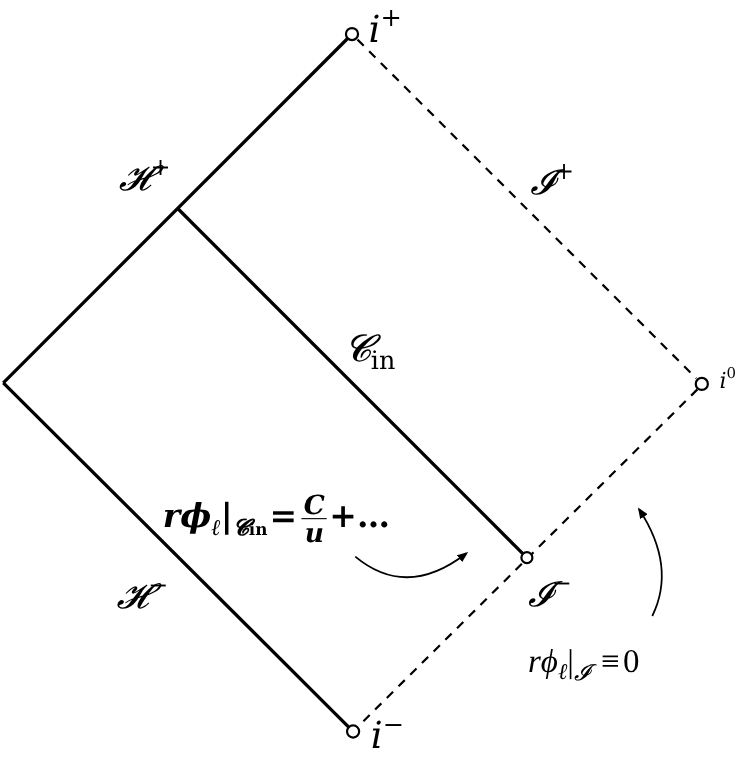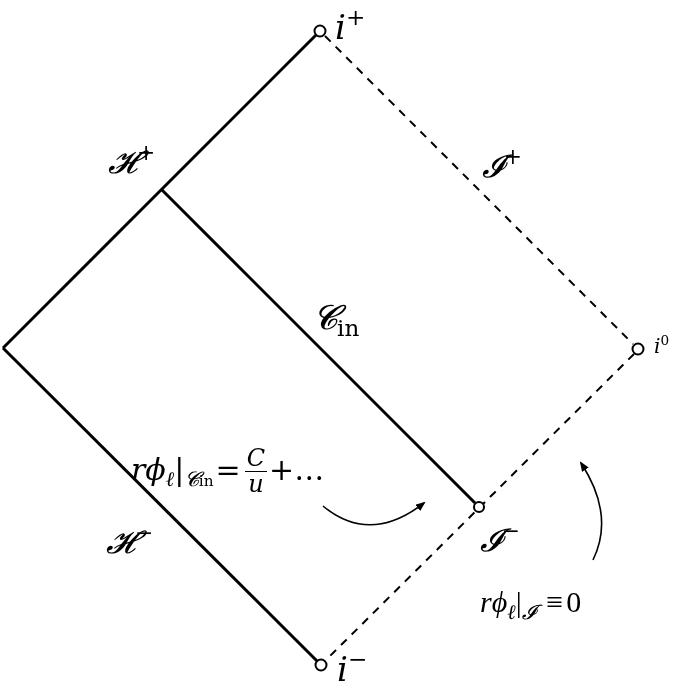--- a/index.html
+++ b/index.html
@@ -65,19 +65,19 @@
 </div>
 
 <div class="lbl cal" style="left:480px; top:520px; font-size:32px;">
   <span>𝓘</span><span class="sup">−</span>
 </div>
 
 <div class="lbl cal" style="left:313px; top:300px; font-size:34px;">
   <span>𝓒</span><span class="sub" style="font-style:normal;">in</span>
 </div>
 
-<div class="lbl it" style="left:131px; top:446px; font-size:30px;">
+<div class="lbl it" style="left:148px; top:446px; font-size:30px;font-weight:bold;">
   <span>rϕ</span><span class="sub">ℓ</span><span style="font-style:normal;">|</span><span class="sub"><span>𝓒</span><span style="font-style:normal; font-size:0.75em;">in</span></span><span style="font-style:normal; margin:0 2px;">=</span><span class="frac"><span class="num">C</span><span class="den">u</span></span><span style="font-style:normal;">+…</span>
 </div>
 
 <div class="lbl it" style="left:480px; top:587px; font-size:30px;font-family:Liberation Serif, serif;">
   <span>rϕ</span><span class="sub">ℓ</span><span style="font-style:normal;">|</span><span class="sub"><span>𝓘</span><span class="sup">−</span></span><span style="font-style:normal; margin:0 3px;">≡</span><span style="font-style:normal;">0</span>
 </div>
 
 </body></html>

